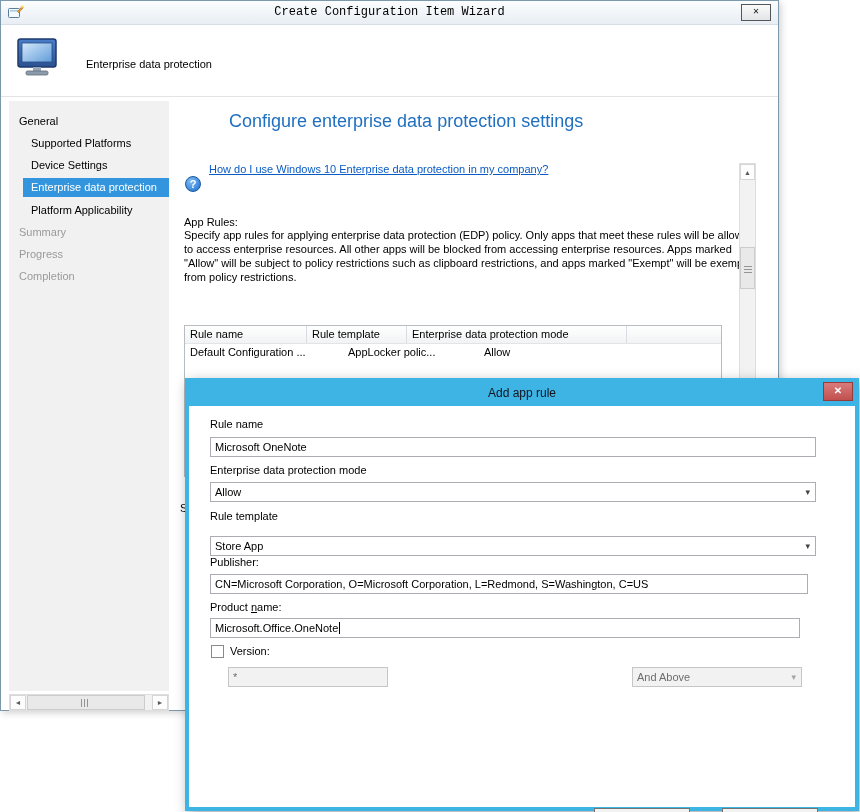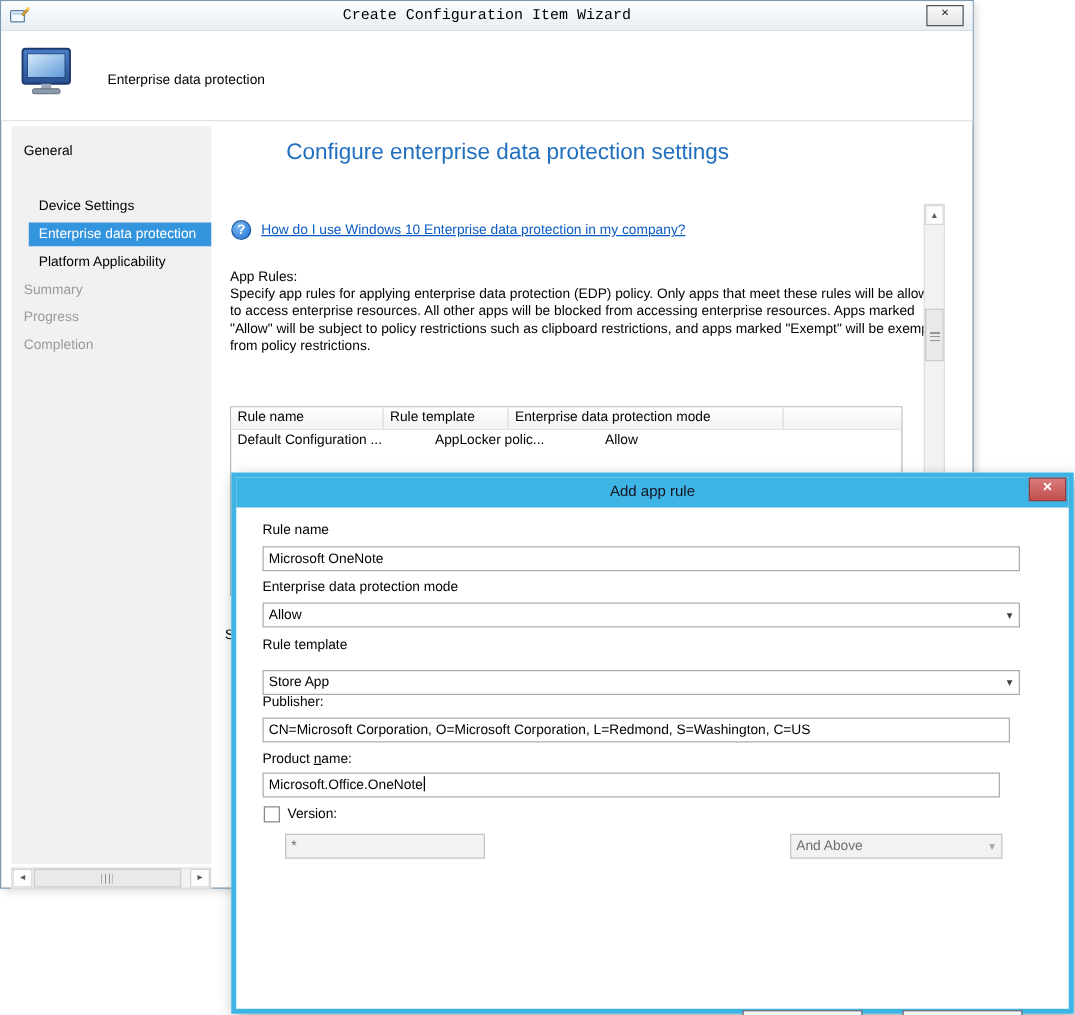--- a/index.html
+++ b/index.html
@@ -33,21 +33,21 @@
   .hs-right { right: 0; top: 0; width: 16px; height: 15px; line-height: 14px; }
   .hs-thumb { position: absolute; left: 17px; top: 0; width: 118px; height: 15px; background: #e9e9e9; border: 1px solid #cccccc; }
   .grip-h { position: absolute; left: 50%; top: 50%; width: 9px; height: 8px; margin: -4px 0 0 -5px; background: repeating-linear-gradient(90deg, #949494 0 1px, transparent 1px 3px); }
   .vs-up { left: 0; top: 0; width: 15px; height: 16px; line-height: 15px; }
   .vs-thumb { position: absolute; left: 0; top: 83px; width: 15px; height: 42px; background: #e9e9e9; border: 1px solid #cccccc; }
   .grip-v { position: absolute; left: 50%; top: 50%; width: 8px; height: 9px; margin: -4px 0 0 -4px; background: repeating-linear-gradient(0deg, #949494 0 1px, transparent 1px 3px); }
 
   
   .content-heading { left: 183px; top: 110px; font-size: 18px; color: #2170c0; margin-left: 45px; }
   .help-icon { left: 184px; top: 175px; width: 16px; height: 16px; border-radius: 50%; background: radial-gradient(circle at 35% 30%, #7cbcf2, #1f6fd0); border: 1px solid #17579f; color: #fff; font-weight: bold; font-size: 11px; text-align: center; line-height: 15px; }
-  .help-link { left: 208px; top: 177px; color: #0a5bc4; text-decoration: underline; font-size: 11px; cursor: default; }
+  .help-link { left: 208px; top: 162px; color: #0a5bc4; text-decoration: underline; font-size: 11px; cursor: default; }
   .app-rules { left: 183px; top: 215px; }
   .desc { left: 183px; top: 227px; width: 580px; line-height: 14px; }
   .frag { left: 179px; top: 501px; }
 
   .rules-table { left: 183px; top: 324px; width: 538px; height: 152px; background: #fff; border: 1px solid #b7bcc1; }
   .rt-header { display: flex; height: 18px; border-bottom: 1px solid #e4e4e4; background: linear-gradient(#ffffff, #f1f3f4); }
   .rt-hcell { border-right: 1px solid #d9dde1; padding: 2px 5px; font-size: 11px; white-space: nowrap; overflow: hidden; }
   .rt-fill { flex: 1; border-right: none; }
   .rt-row { display: flex; height: 17px; gap: 36px; }
   .rt-cell { padding: 2px 5px; white-space: nowrap; overflow: hidden; }
@@ -107,20 +107,21 @@
           <rect x="7" y="6" width="30" height="19" fill="url(#scr)" stroke="#274d86" stroke-width="0.8"></rect>
           <rect x="18" y="30" width="8" height="4" fill="#9aa7b8"></rect>
           <rect x="11" y="34" width="22" height="4" rx="1.5" fill="#8d9aab" stroke="#5f6c7c" stroke-width="0.8"></rect>
         </svg>
       </span>
       <div class="abs header-label">Enterprise data protection</div>
     </div>
 
     <div class="abs sidebar">
       <div class="side-item lvl0" style="top:11px"><span>General</span></div>
+      <div class="side-item lvl1" style="top:33px"><span>Supported Platforms</span></div>
       <div class="side-item lvl1" style="top:55px"><span>Device Settings</span></div>
       <div class="side-item selected" style="top:77px"><span>Enterprise data protection</span></div>
       <div class="side-item lvl1" style="top:100px"><span>Platform Applicability</span></div>
       <div class="side-item lvl0 disabled" style="top:122px"><span>Summary</span></div>
       <div class="side-item lvl0 disabled" style="top:144px"><span>Progress</span></div>
       <div class="side-item lvl0 disabled" style="top:166px"><span>Completion</span></div>
     </div>
 
     <div class="abs hscroll">
       <div class="scroll-btn hs-left"><span>◄</span></div>

